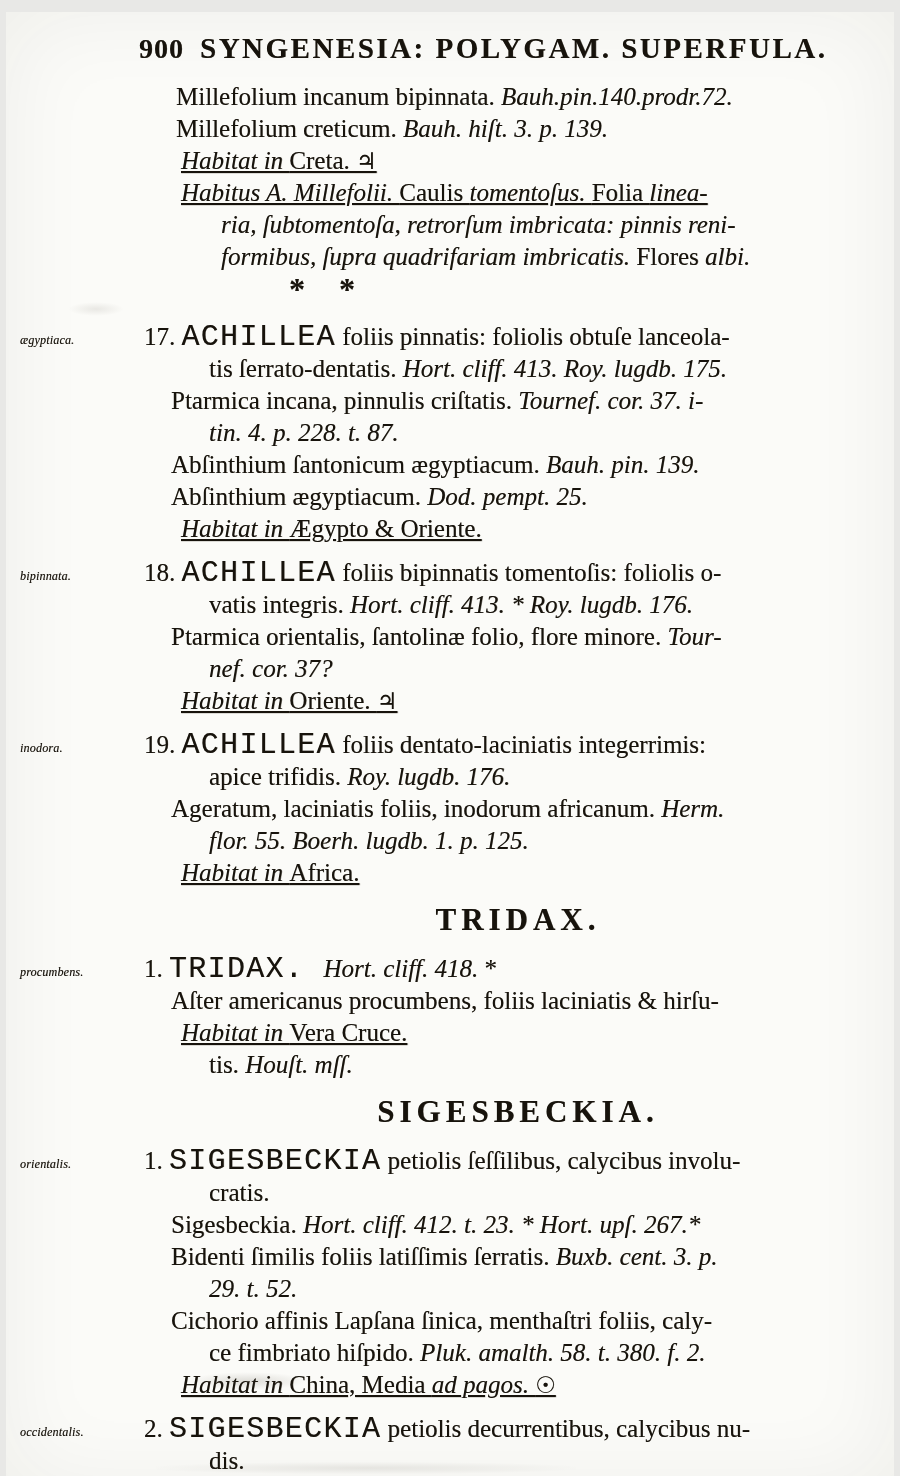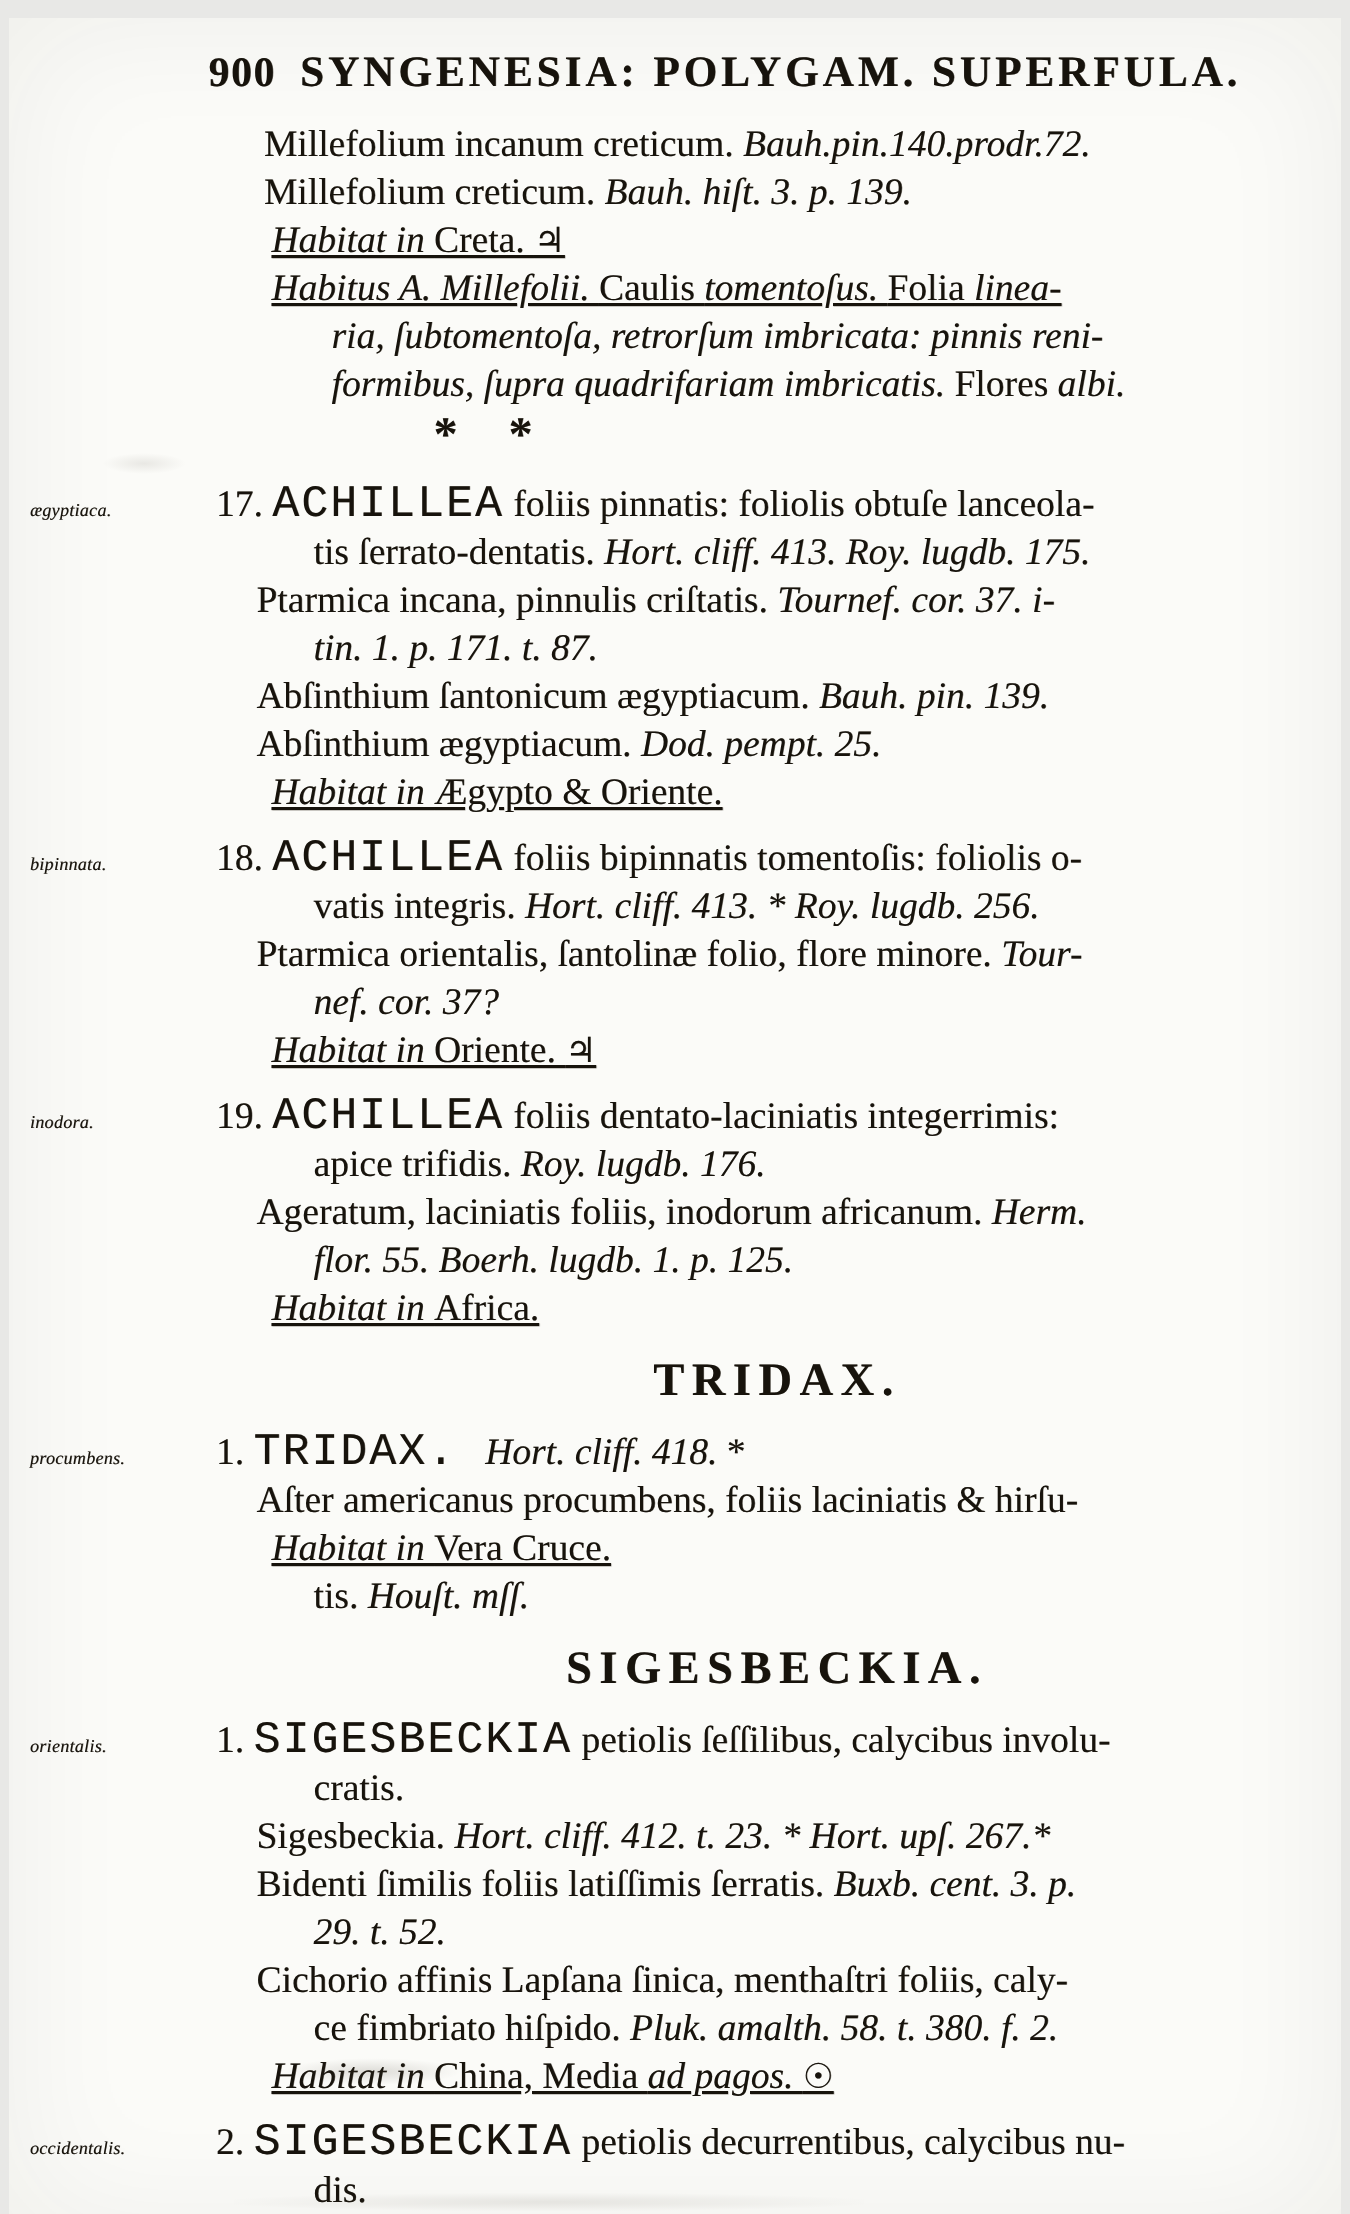--- a/index.html
+++ b/index.html
@@ -47,42 +47,42 @@
 <body>
 
 <div class="page">
 
   <div class="header">
     <span class="pagenum">900</span><span class="runtitle">SYNGENESIA: POLYGAM. SUPERFULA.</span>
   </div>
 
   <div class="main">
       <div class="blockA">
-        <div class="line l-a"><span class="r">Millefolium incanum creticum. </span><span class="i">Bauh.pin.140.prodr.72.</span></div>
+        <div class="line l-a"><span class="r">Millefolium incanum bipinnata. </span><span class="i">Bauh.pin.140.prodr.72.</span></div>
         <div class="line l-a"><span class="r">Millefolium creticum. </span><span class="i">Bauh. hiſt. 3. p. 139.</span></div>
         <div class="line l-h"><span class="i">Habitat in </span><span class="r">Creta. </span><span class="sym">♃</span></div>
         <div class="line l-h"><span class="i">Habitus A. Millefolii. </span><span class="r">Caulis </span><span class="i">tomentoſus. </span><span class="r">Folia </span><span class="i">linea-</span></div>
         <div class="line l-ac"><span class="i">ria, ſubtomentoſa, retrorſum imbricata: pinnis reni-</span></div>
         <div class="line l-ac"><span class="i">formibus, ſupra quadrifariam imbricatis. </span><span class="r">Flores </span><span class="i">albi.</span></div>
       </div>
       <div class="separator">* *</div>
       <div class="entry">
         <span class="margin-label">ægyptiaca.</span>
         <div class="line l-n"><span class="r">17. </span><span class="caps">ACHILLEA</span><span class="r"> foliis pinnatis: foliolis obtuſe lanceola-</span></div>
         <div class="line l-c"><span class="r">tis ſerrato-dentatis. </span><span class="i">Hort. cliff. 413. Roy. lugdb. 175.</span></div>
         <div class="line l-s"><span class="r">Ptarmica incana, pinnulis criſtatis. </span><span class="i">Tournef. cor. 37. i-</span></div>
-        <div class="line l-c"><span class="i">tin. 1. p. 171. t. 87.</span></div>
+        <div class="line l-c"><span class="i">tin. 4. p. 228. t. 87.</span></div>
         <div class="line l-s"><span class="r">Abſinthium ſantonicum ægyptiacum. </span><span class="i">Bauh. pin. 139.</span></div>
         <div class="line l-s"><span class="r">Abſinthium ægyptiacum. </span><span class="i">Dod. pempt. 25.</span></div>
         <div class="line l-h"><span class="i">Habitat in </span><span class="r">Ægypto &amp; Oriente.</span></div>
       </div>
       <div class="entry">
         <span class="margin-label">bipinnata.</span>
         <div class="line l-n"><span class="r">18. </span><span class="caps">ACHILLEA</span><span class="r"> foliis bipinnatis tomentoſis: foliolis o-</span></div>
-        <div class="line l-c"><span class="r">vatis integris. </span><span class="i">Hort. cliff. 413. * Roy. lugdb. 256.</span></div>
+        <div class="line l-c"><span class="r">vatis integris. </span><span class="i">Hort. cliff. 413. * Roy. lugdb. 176.</span></div>
         <div class="line l-s"><span class="r">Ptarmica orientalis, ſantolinæ folio, flore minore. </span><span class="i">Tour-</span></div>
         <div class="line l-c"><span class="i">nef. cor. 37?</span></div>
         <div class="line l-h"><span class="i">Habitat in </span><span class="r">Oriente. </span><span class="sym">♃</span></div>
       </div>
       <div class="entry">
         <span class="margin-label">inodora.</span>
         <div class="line l-n"><span class="r">19. </span><span class="caps">ACHILLEA</span><span class="r"> foliis dentato-laciniatis integerrimis:</span></div>
         <div class="line l-c"><span class="r">apice trifidis. </span><span class="i">Roy. lugdb. 176.</span></div>
         <div class="line l-s"><span class="r">Ageratum, laciniatis foliis, inodorum africanum. </span><span class="i">Herm.</span></div>
         <div class="line l-c"><span class="i">flor. 55. Boerh. lugdb. 1. p. 125.</span></div>

